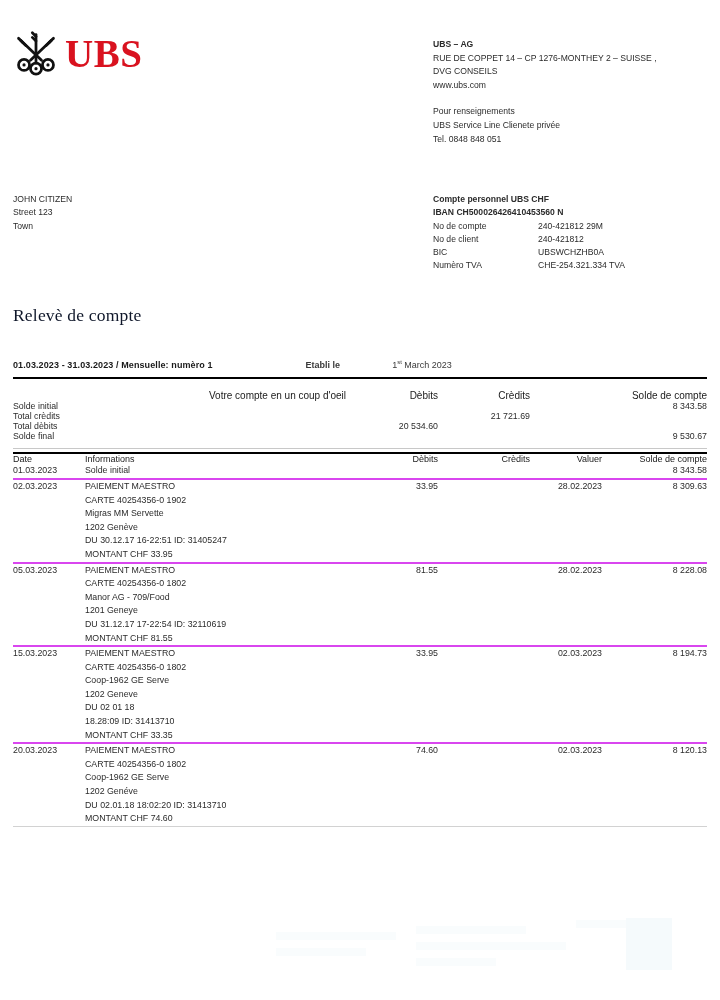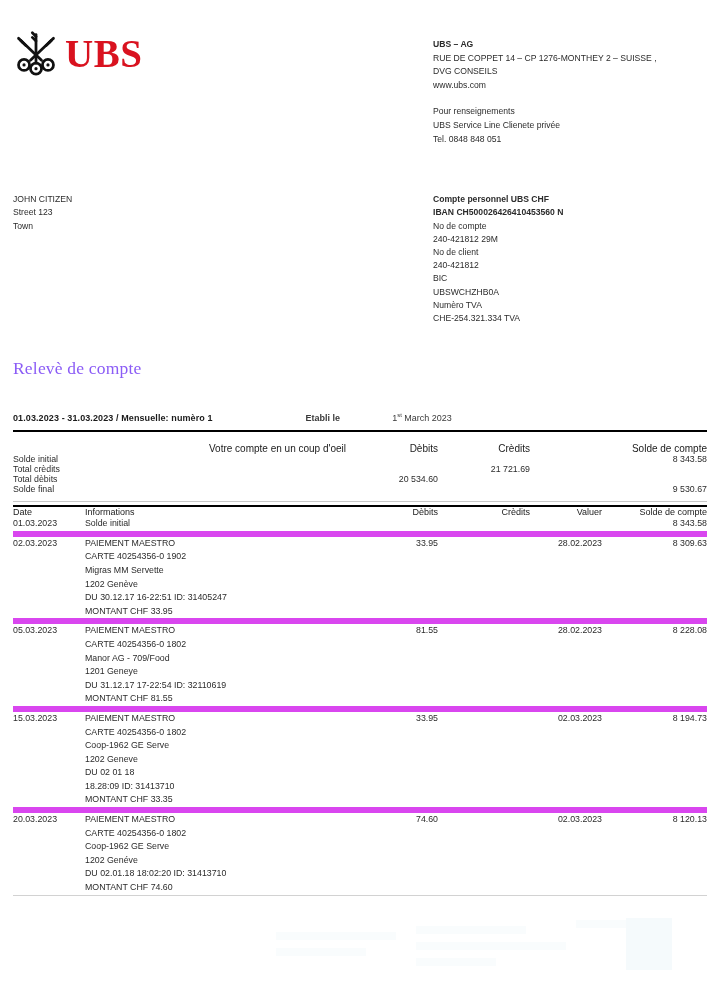--- a/index.html
+++ b/index.html
@@ -64,30 +64,30 @@
     font-size: 8.6px;
     line-height: 13.2px;
     color: #2b2b2b;
   }
   .account {
     font-size: 8.6px;
     line-height: 13.2px;
     color: #2b2b2b;
   }
   .account .b { font-weight: 700; }
-  .acct-row { display: flex; flex-direction: column; }
+  .acct-row { display: flex; }
   .acct-row .k { width: 105px; }
   .acct-row .v { }
 
   
   .doc-title {
     font-family: "Liberation Serif", serif;
     font-size: 17.5px;
     font-weight: 400;
-    color: #8b5cf6;
+    color: #0f172a;
     margin-top: 33px;
     letter-spacing: 0.2px;
   }
 
   
   .period {
     display: flex;
     align-items: center;
     margin-top: 33px;
     font-size: 9px;
@@ -150,21 +150,21 @@
     font-weight: 700;
     font-size: 9px;
     padding: 7px 0 6px 0;
     white-space: nowrap;
   }
   .c-date { text-align: left; width: 72px; }
   .c-info { text-align: left; }
 
   .tx-row td {
     padding: 4px 0 5px 0;
-    border-top: 6px solid #d946ef;
+    border-top: 2px solid #d946ef;
     color: #2b2b2b;
     font-size: 8.8px;
     line-height: 13.6px;
   }
   .tx-row .c-date,
   .tx-row .c-debit,
   .tx-row .c-credit,
   .tx-row .c-valeur,
   .tx-row .c-solde {
     white-space: nowrap;

